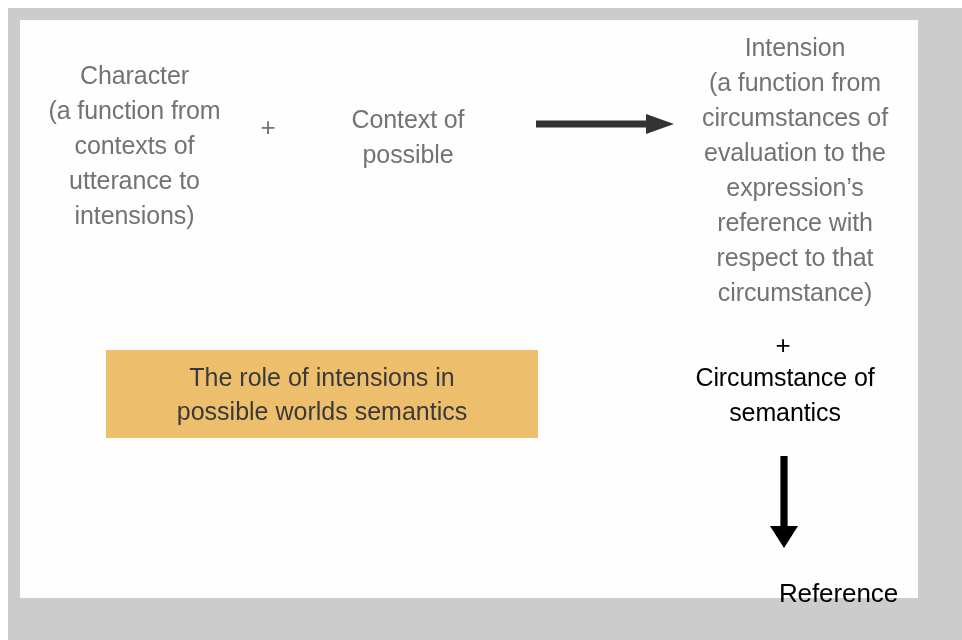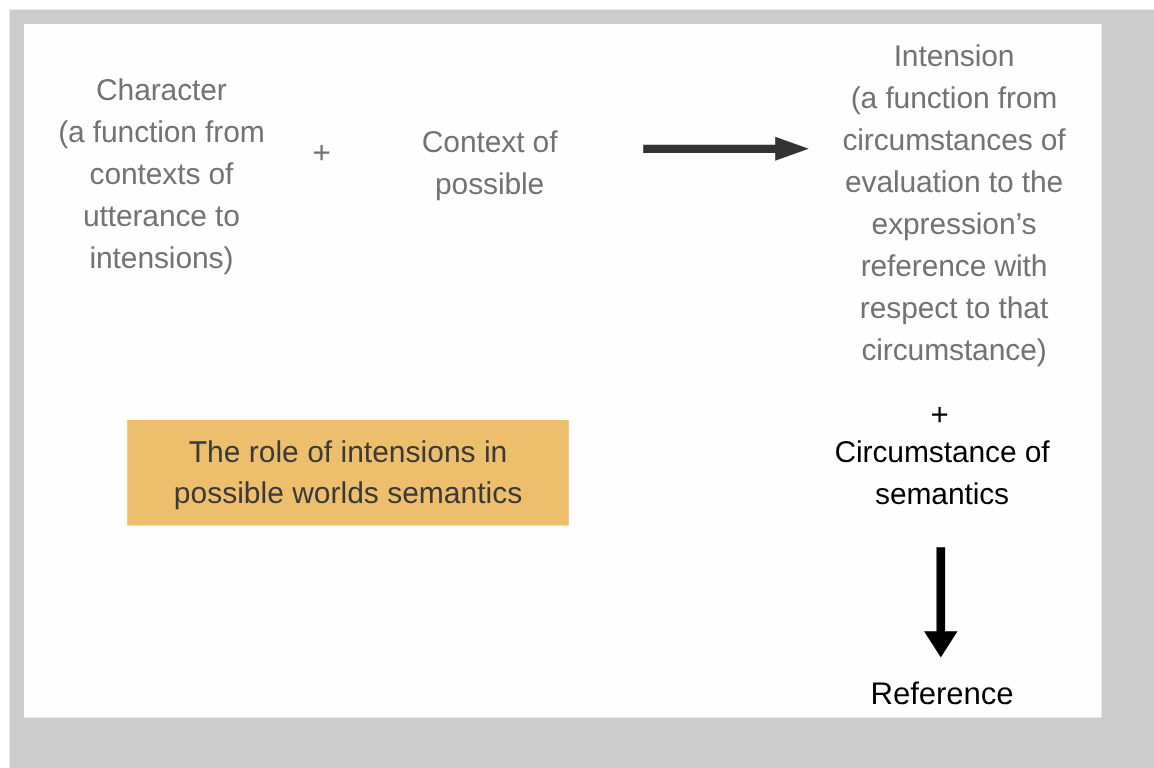--- a/index.html
+++ b/index.html
@@ -94,23 +94,24 @@
   
   #circumstance-block {
     left: 662px;
     top: 360px;
     width: 246px;
   }
 
   
   #reference-block {
     left: 672px;
-    top: 561px;
+    top: 576px;
     width: 226px;
     font-size: 26px;
+    text-align: right;
   }
 
   
   #arrow-right {
     position: absolute;
     left: 534px;
     top: 104px;
     width: 142px;
     height: 40px;
   }
@@ -122,21 +123,21 @@
     top: 452px;
     width: 56px;
     height: 100px;
   }
 
   
   #caption-box {
     position: absolute;
     left: 106px;
     top: 350px;
-    width: 368px;
+    width: 432px;
     height: 88px;
     background: #edbf6d;
     display: flex;
     align-items: center;
     justify-content: center;
   }
   #caption-text {
     text-align: center;
     color: #3a3a3a;
     font-size: 25px;

